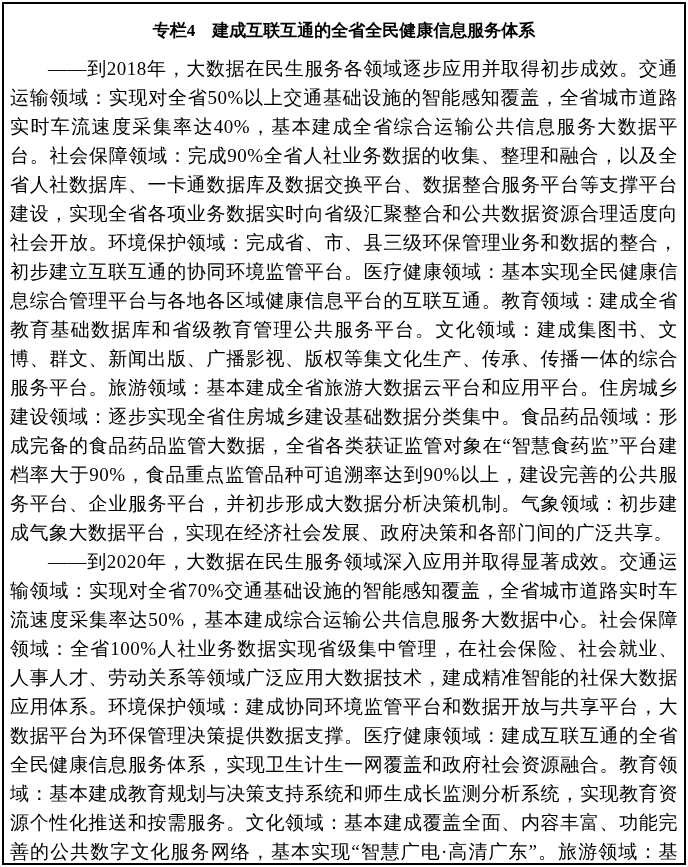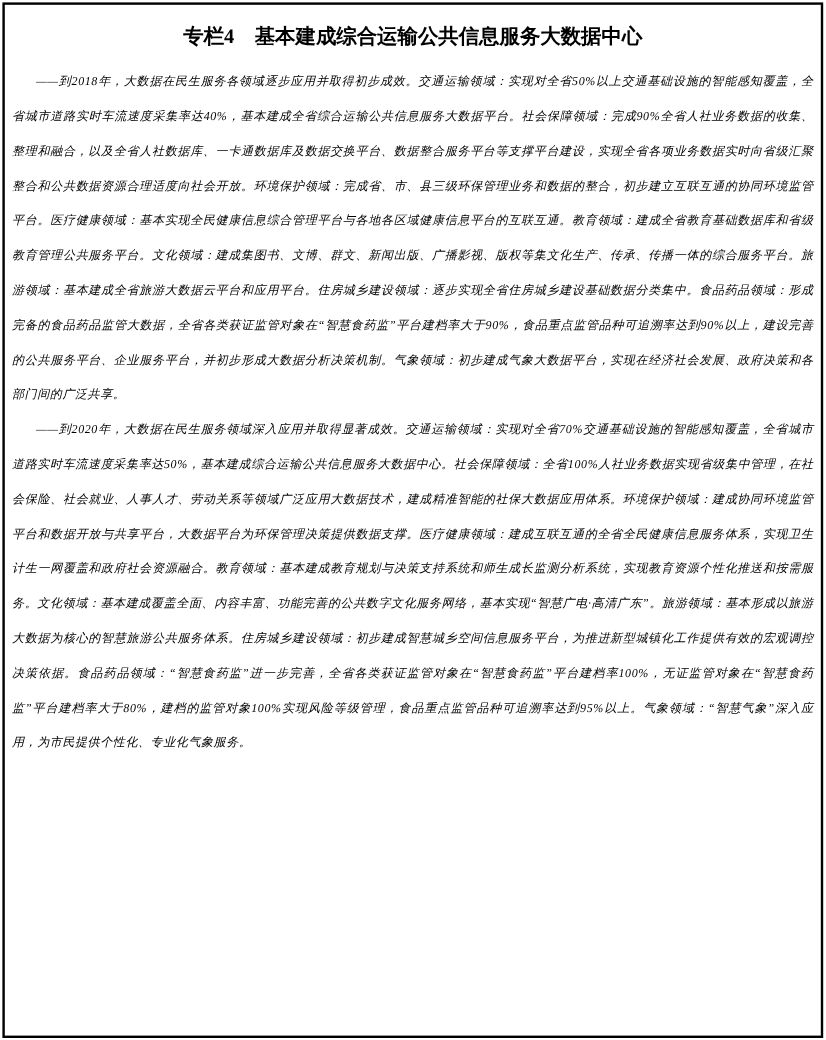--- a/index.html
+++ b/index.html
@@ -25,31 +25,30 @@
   .box-title {
     margin: 0 0 12px 0;
     font-size: 17px;
     font-weight: bold;
     text-align: center;
     line-height: 22px;
     white-space: pre;
   }
   .box-body p {
     margin: 0;
-    font-size: 10px;
+    font-size: 19px;
     line-height: 29px;
     text-align: justify;
     text-indent: 2em;
     word-break: break-all;
     letter-spacing: 0.5px;
-    font-style: italic;
   }
 </style>
 </head>
 <body>
 
 <div class="panel">
-  <h1 class="box-title">专栏4　基本建成综合运输公共信息服务大数据中心</h1>
+  <h1 class="box-title">专栏4　建成互联互通的全省全民健康信息服务体系</h1>
   <div class="box-body">
     <p>——到2018年，大数据在民生服务各领域逐步应用并取得初步成效。交通运输领域：实现对全省50%以上交通基础设施的智能感知覆盖，全省城市道路实时车流速度采集率达40%，基本建成全省综合运输公共信息服务大数据平台。社会保障领域：完成90%全省人社业务数据的收集、整理和融合，以及全省人社数据库、一卡通数据库及数据交换平台、数据整合服务平台等支撑平台建设，实现全省各项业务数据实时向省级汇聚整合和公共数据资源合理适度向社会开放。环境保护领域：完成省、市、县三级环保管理业务和数据的整合，初步建立互联互通的协同环境监管平台。医疗健康领域：基本实现全民健康信息综合管理平台与各地各区域健康信息平台的互联互通。教育领域：建成全省教育基础数据库和省级教育管理公共服务平台。文化领域：建成集图书、文博、群文、新闻出版、广播影视、版权等集文化生产、传承、传播一体的综合服务平台。旅游领域：基本建成全省旅游大数据云平台和应用平台。住房城乡建设领域：逐步实现全省住房城乡建设基础数据分类集中。食品药品领域：形成完备的食品药品监管大数据，全省各类获证监管对象在“智慧食药监”平台建档率大于90%，食品重点监管品种可追溯率达到90%以上，建设完善的公共服务平台、企业服务平台，并初步形成大数据分析决策机制。气象领域：初步建成气象大数据平台，实现在经济社会发展、政府决策和各部门间的广泛共享。</p>
     <p>——到2020年，大数据在民生服务领域深入应用并取得显著成效。交通运输领域：实现对全省70%交通基础设施的智能感知覆盖，全省城市道路实时车流速度采集率达50%，基本建成综合运输公共信息服务大数据中心。社会保障领域：全省100%人社业务数据实现省级集中管理，在社会保险、社会就业、人事人才、劳动关系等领域广泛应用大数据技术，建成精准智能的社保大数据应用体系。环境保护领域：建成协同环境监管平台和数据开放与共享平台，大数据平台为环保管理决策提供数据支撑。医疗健康领域：建成互联互通的全省全民健康信息服务体系，实现卫生计生一网覆盖和政府社会资源融合。教育领域：基本建成教育规划与决策支持系统和师生成长监测分析系统，实现教育资源个性化推送和按需服务。文化领域：基本建成覆盖全面、内容丰富、功能完善的公共数字文化服务网络，基本实现“智慧广电·高清广东”。旅游领域：基本形成以旅游大数据为核心的智慧旅游公共服务体系。住房城乡建设领域：初步建成智慧城乡空间信息服务平台，为推进新型城镇化工作提供有效的宏观调控决策依据。食品药品领域：“智慧食药监”进一步完善，全省各类获证监管对象在“智慧食药监”平台建档率100%，无证监管对象在“智慧食药监”平台建档率大于80%，建档的监管对象100%实现风险等级管理，食品重点监管品种可追溯率达到95%以上。气象领域：“智慧气象”深入应用，为市民提供个性化、专业化气象服务。</p>
   </div>
 </div>
 
 </body></html>

